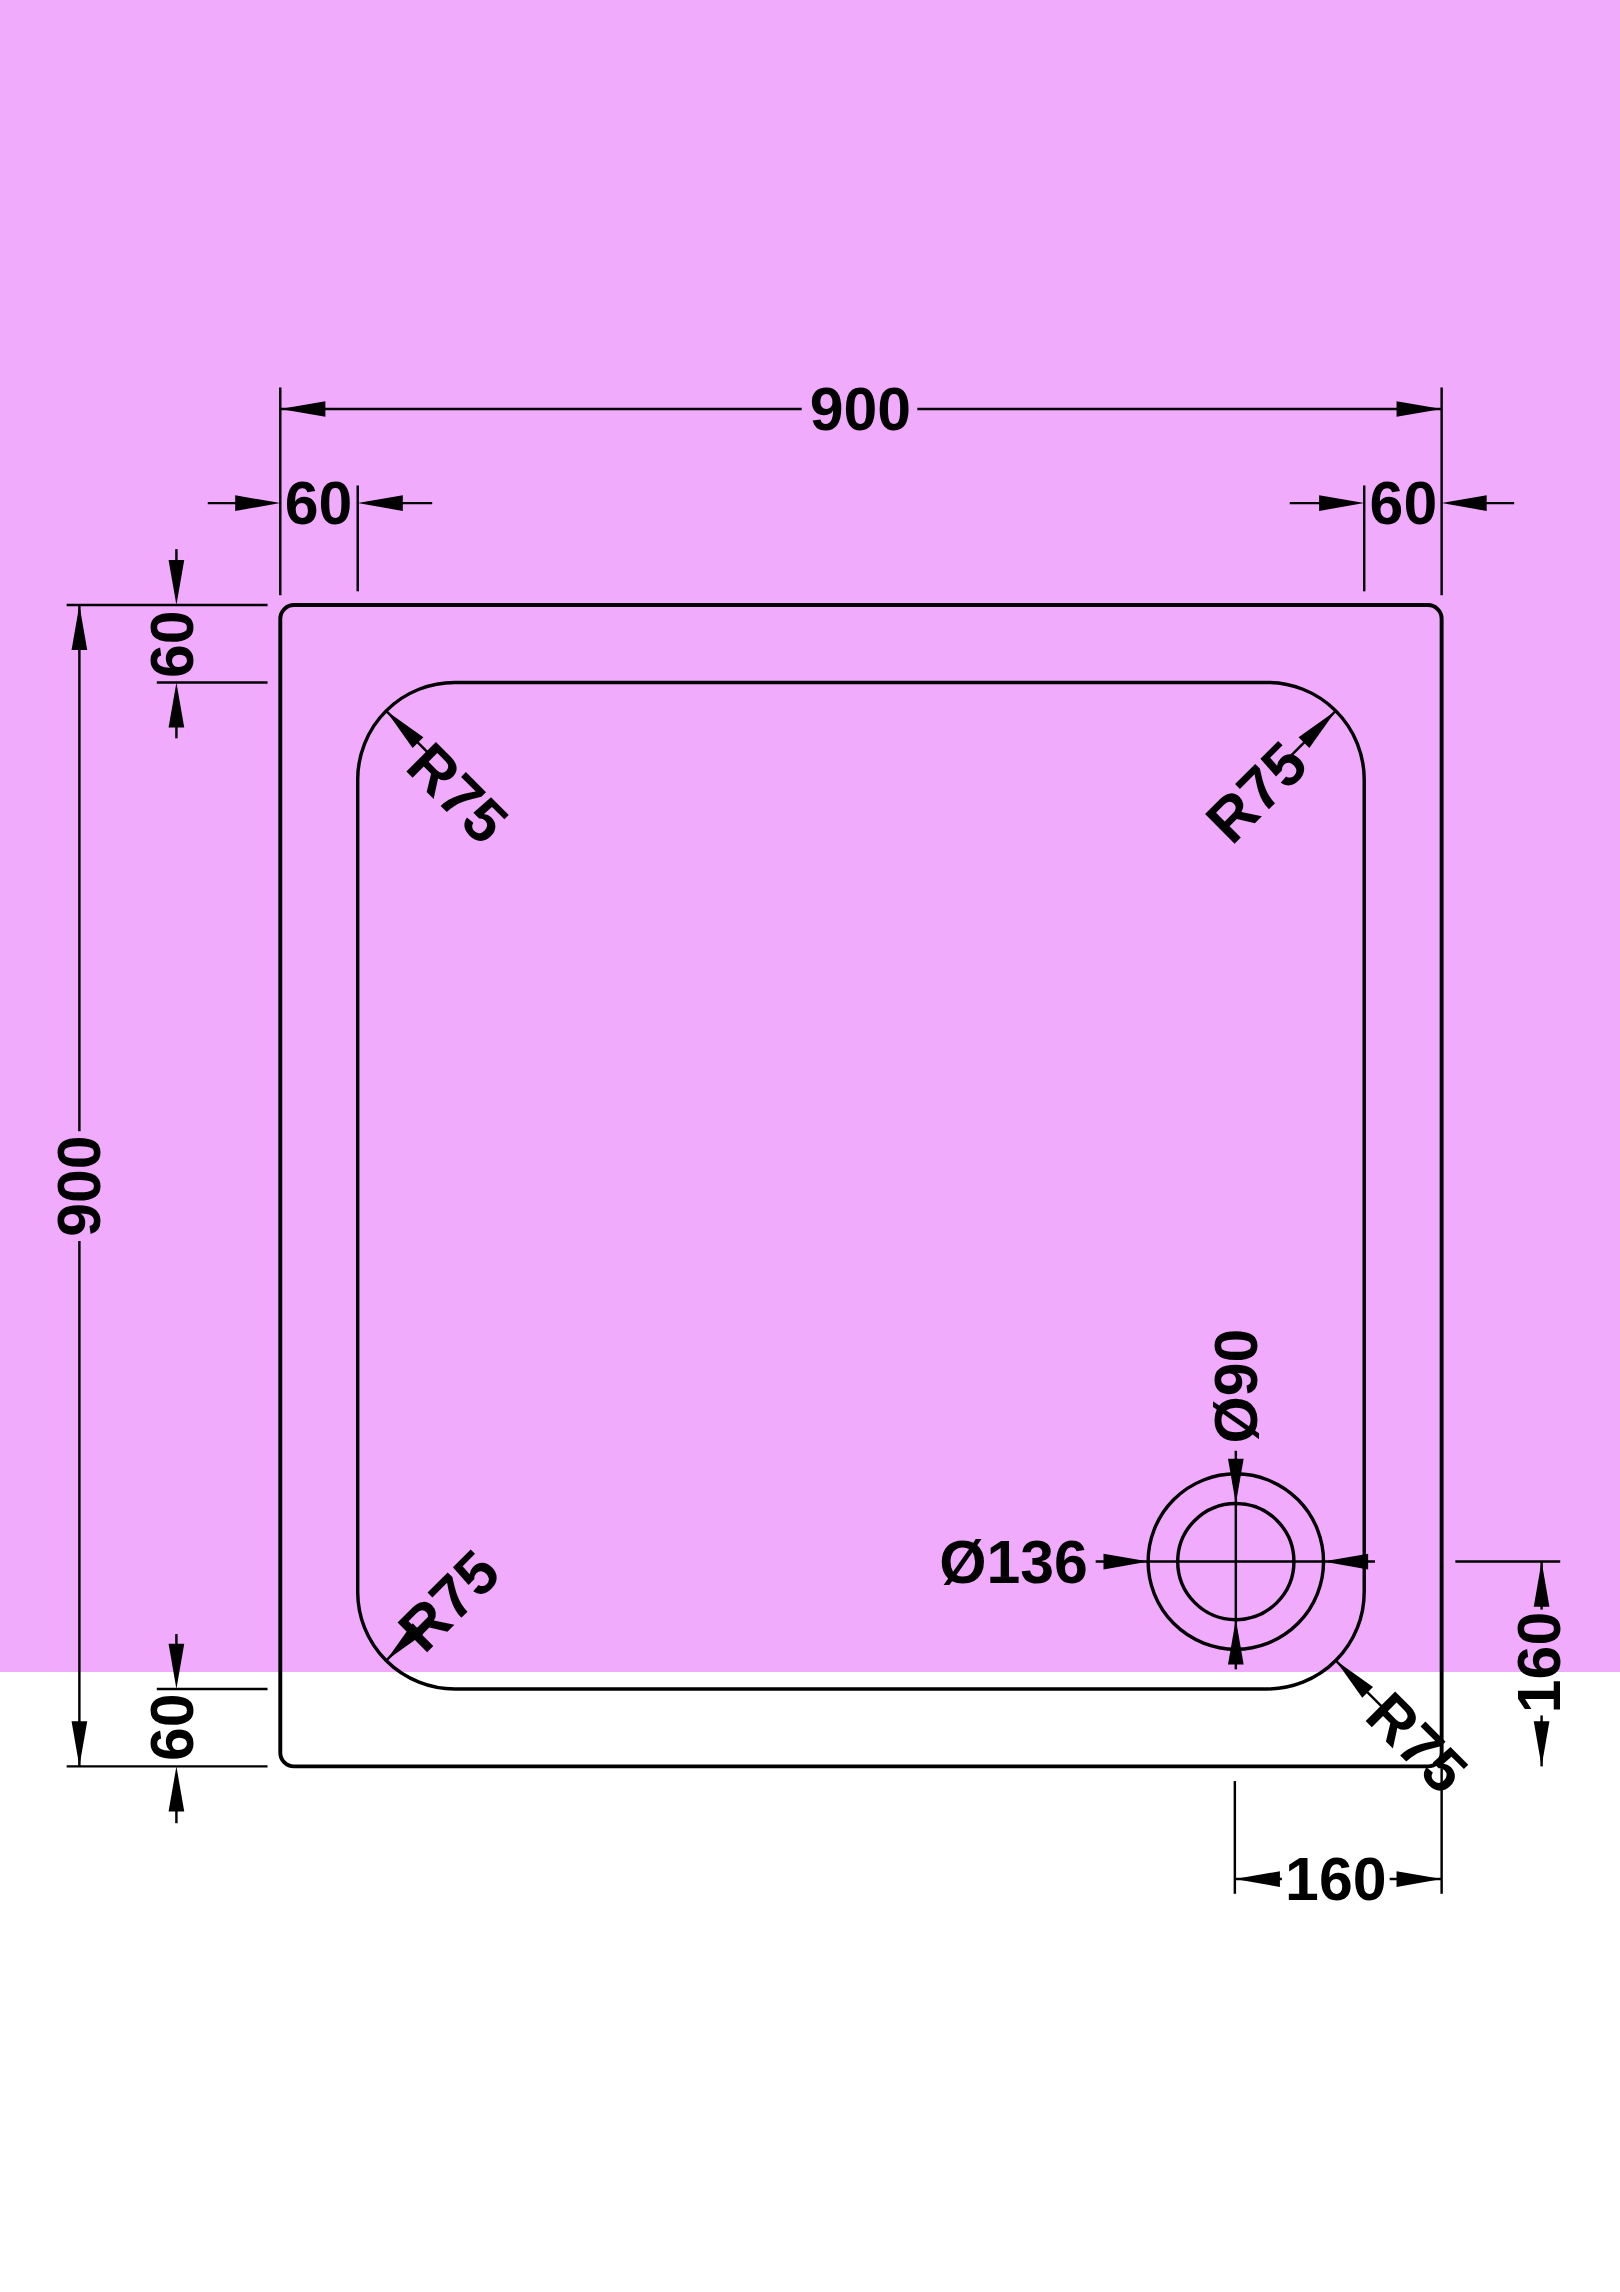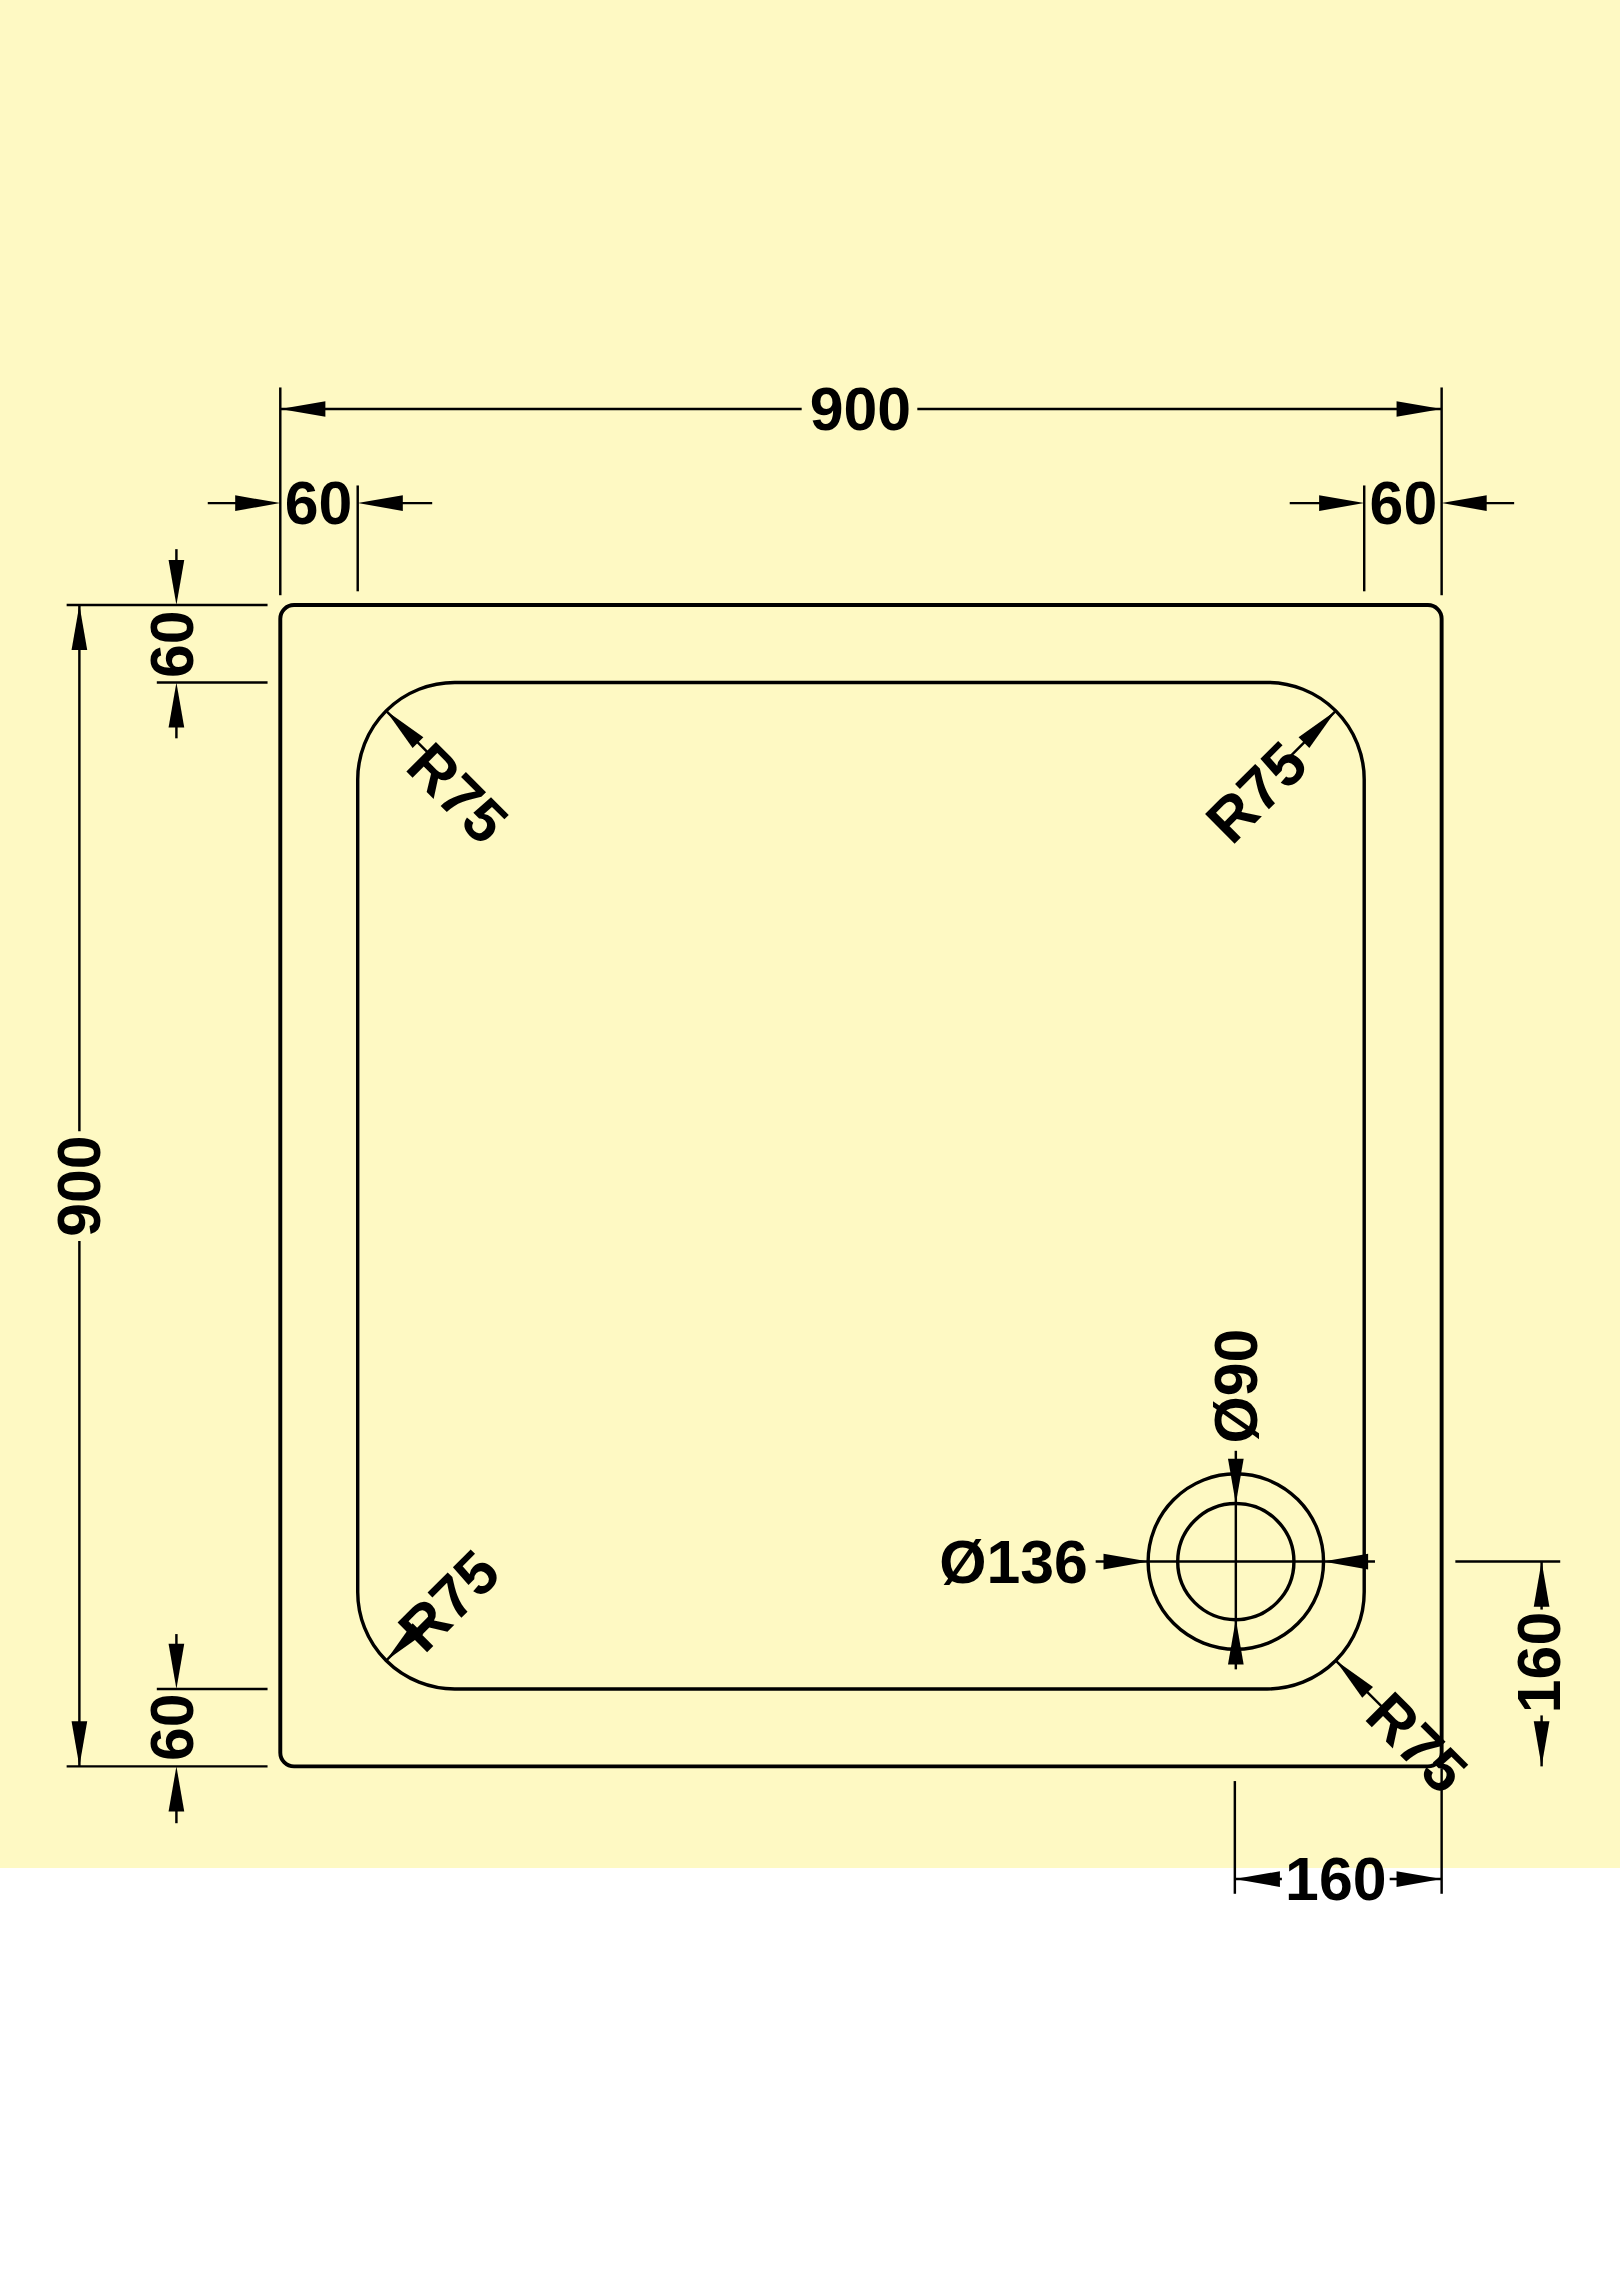--- a/index.html
+++ b/index.html
@@ -6,22 +6,22 @@
     margin: 0;
     padding: 0;
     background: #ffffff;
     width: 1620px;
     height: 2293px;
     font-family: "Liberation Sans", sans-serif;
   }
   #canvas {
     position: relative;
     width: 1620px;
-    height: 1868px;
-    background: #fef9c3;
+    height: 1672px;
+    background: #f0abfc;
   }
   svg { display: block; }
   .shape {
     fill: none;
     stroke: #000000;
     stroke-width: 4;
   }
   .thin-shape {
     fill: none;
     stroke: #000000;

